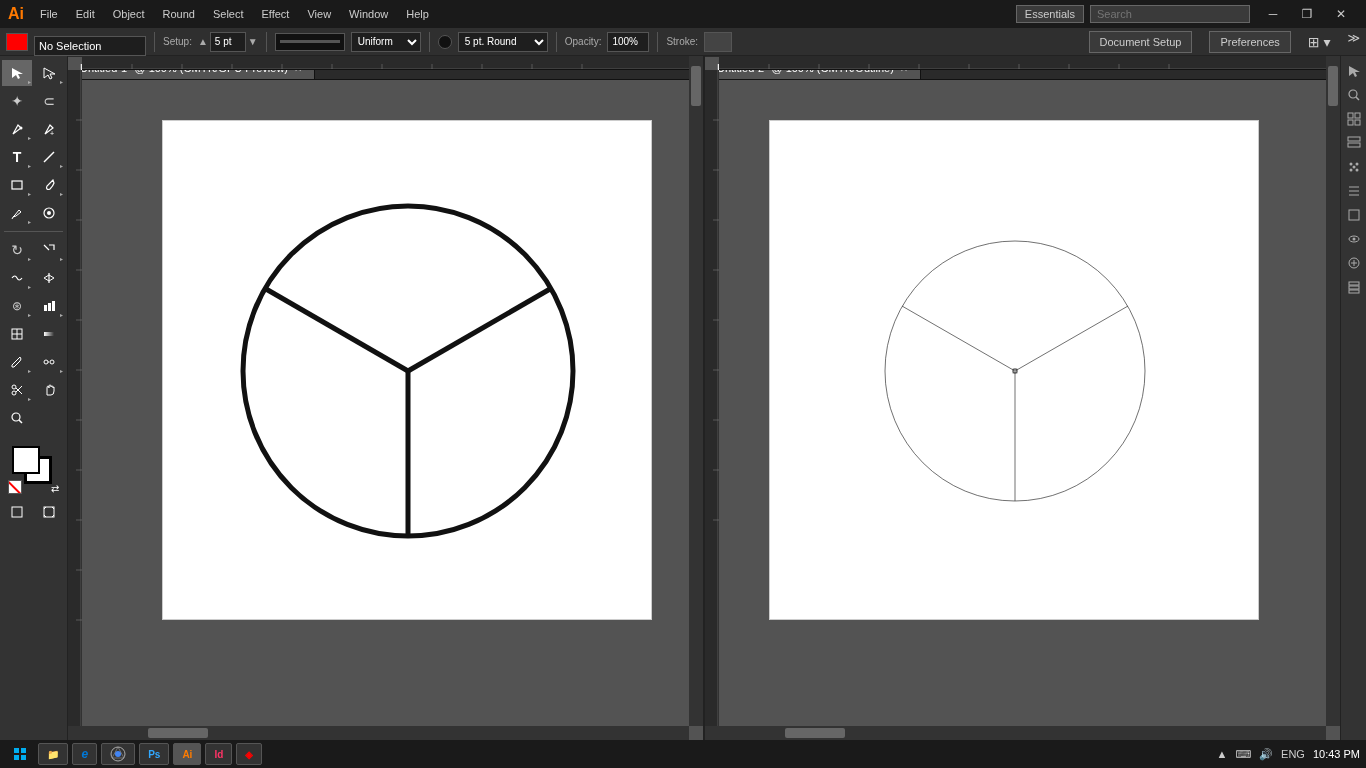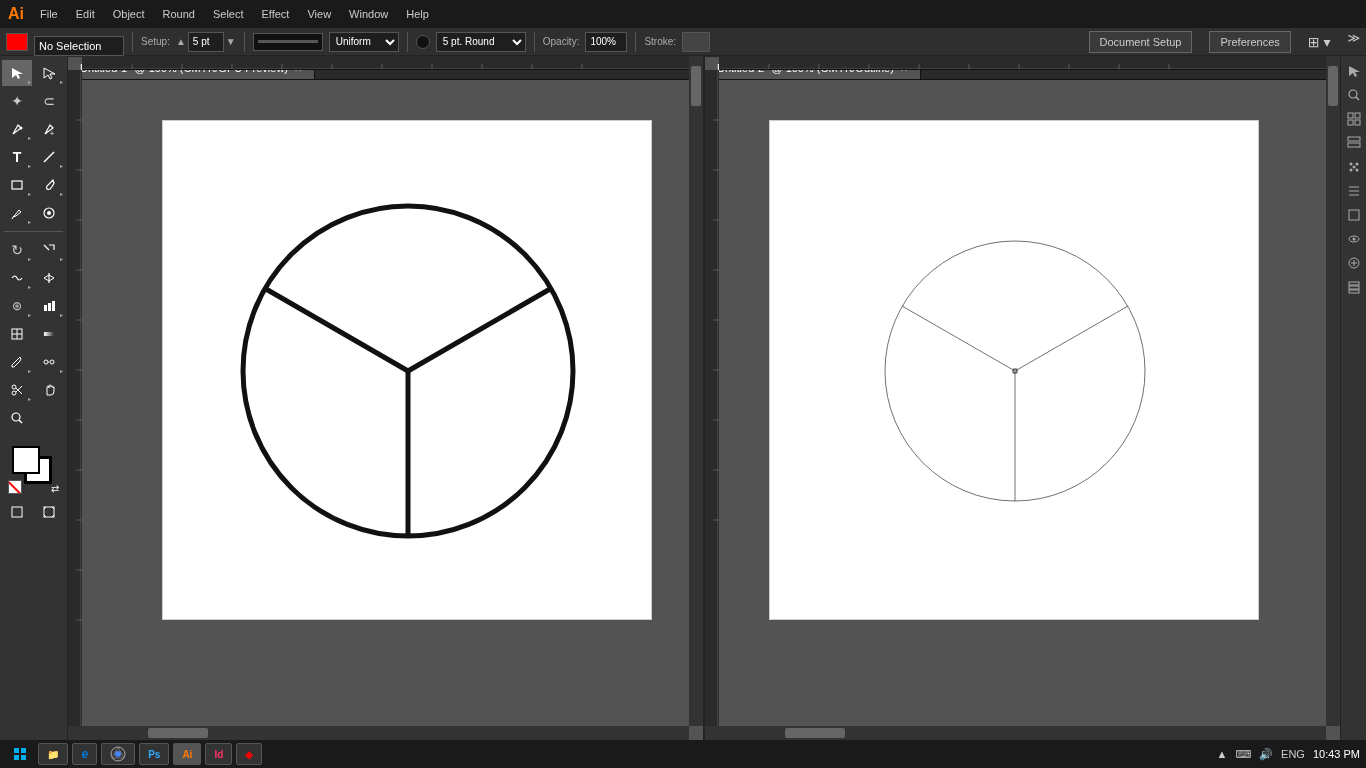--- a/index.html
+++ b/index.html
@@ -347,27 +347,36 @@
     <span class="menu-item">File</span>
     <span class="menu-item">Edit</span>
     <span class="menu-item">Object</span>
     <span class="menu-item">Round</span>
     <span class="menu-item">Select</span>
     <span class="menu-item">Effect</span>
     <span class="menu-item">View</span>
     <span class="menu-item">Window</span>
     <span class="menu-item">Help</span>
   </div>
+  <div id="title-bar-right">
+    <button id="essentials-btn">Essentials</button>
+    <input id="search-box" type="text" placeholder="Search" style="">
+    <div id="win-controls">
+      <div class="win-ctrl">─</div>
+      <div class="win-ctrl">❐</div>
+      <div class="win-ctrl close-win">✕</div>
+    </div>
+  </div>
 </div>
 
 <div id="main-wrapper">
 
   <div id="control-bar">
     <div class="ctrl-color-swatch" style="background:#ff0000; width:22px; height:18px;"></div>
-    <div class="ctrl-box" style="width:90px; font-size:11px;margin-top:9px;">No Selection</div>
+    <div class="ctrl-box" style="width:112px; font-size:11px;margin-top:9px;">No Selection</div>
     <div class="ctrl-divider"></div>
     <span class="ctrl-label">Setup:</span>
     <div style="display:flex; align-items:center; gap:2px;">
       <div style="color:#aaa; font-size:10px; cursor:pointer;">▲</div>
       <div class="ctrl-box" style="width:36px;">5 pt</div>
       <div style="color:#aaa; font-size:10px; cursor:pointer;">▼</div>
     </div>
     <div class="ctrl-divider"></div>
     <div class="ctrl-box" style="width:70px; height:18px; background:#111; display:flex; align-items:center; padding:0 4px;">
       <div style="height:3px; width:100%; background:#555;"></div>

